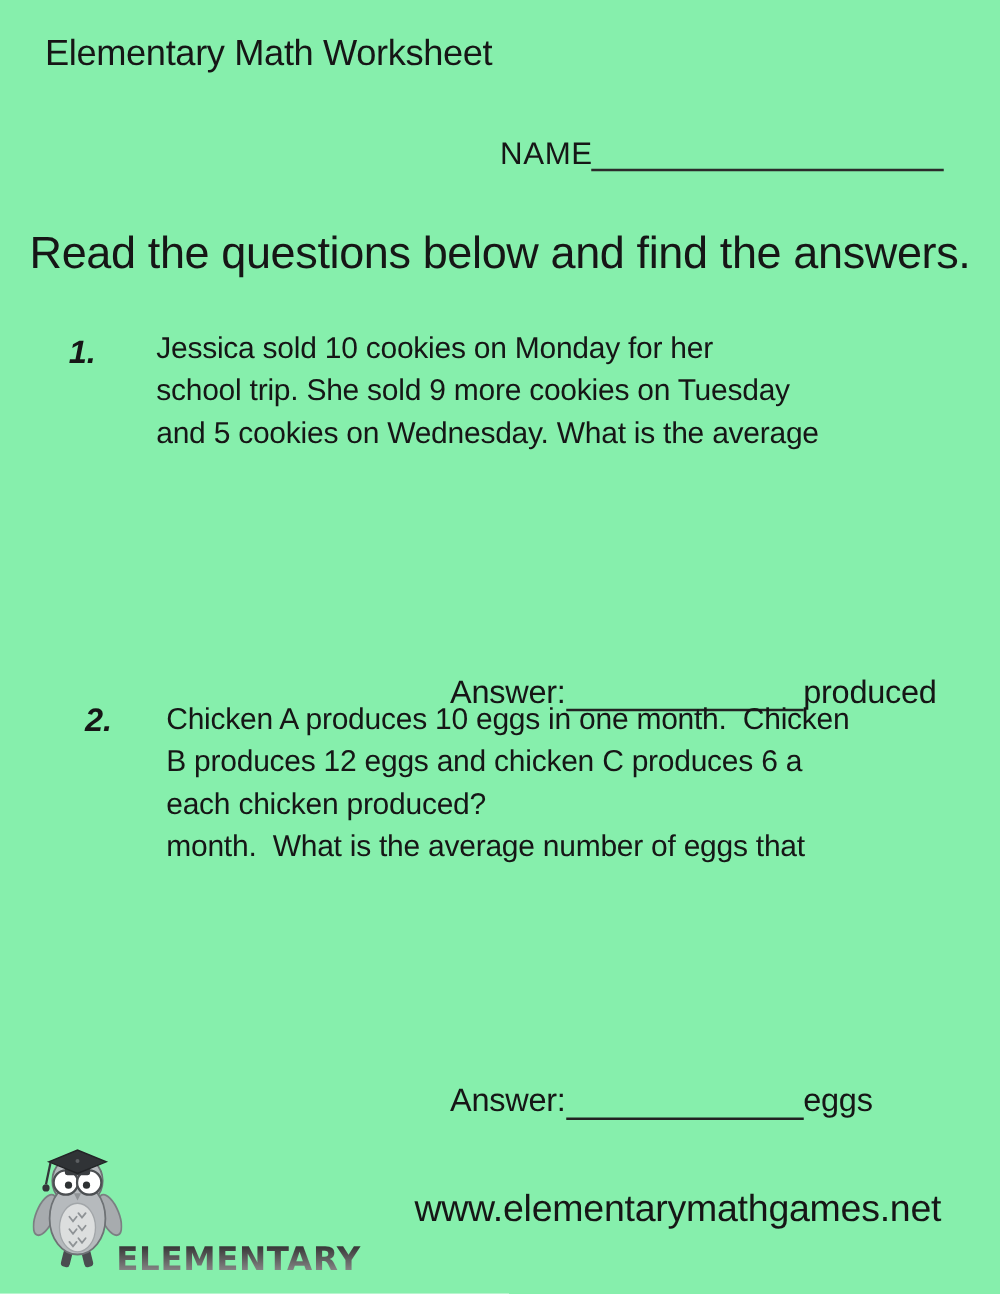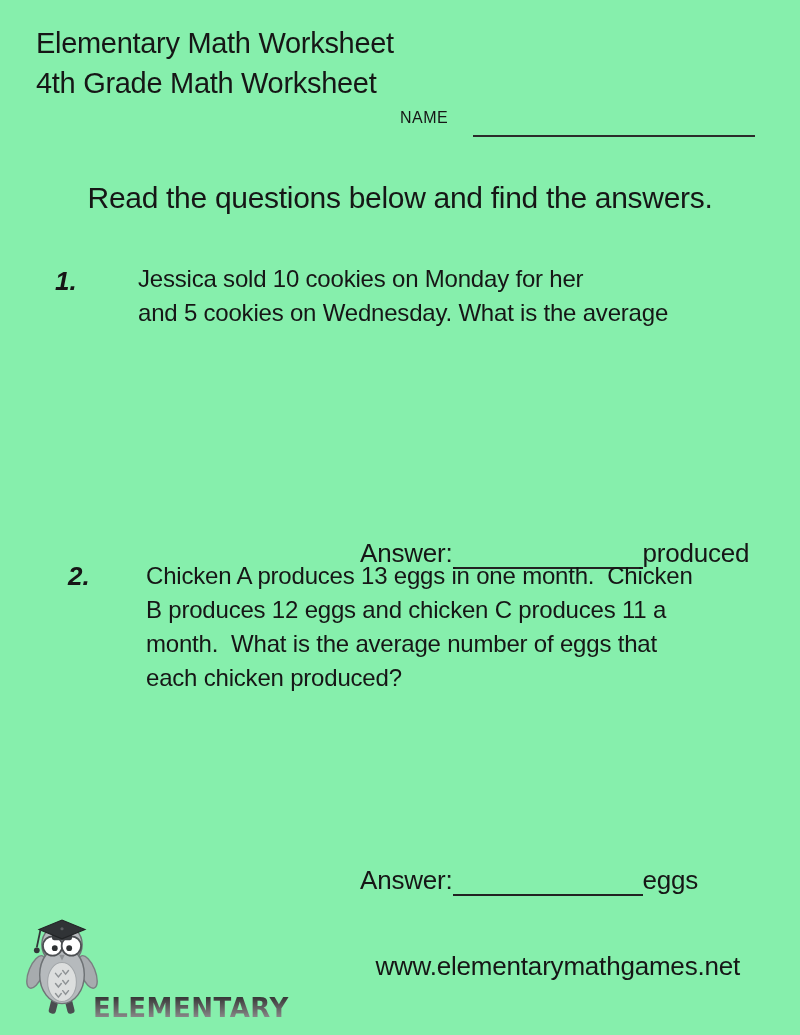--- a/index.html
+++ b/index.html
@@ -5,79 +5,79 @@
   html,body{margin:0;padding:0;background:#ffffff;}
   #page{
     position:relative;width:800px;height:1035px;background:#86efac;
     font-family:"Liberation Sans",sans-serif;color:#161616;overflow:hidden;
   }
   
   .title-line{position:absolute;left:36px;font-size:29px;letter-spacing:-0.3px;white-space:pre;}
   .t1{top:27px;}
   .t2{top:67px;}
   .t3{top:107px;}
-  .name-label{position:absolute;left:400px;top:109px;font-size:16px;letter-spacing:0.5px;}
+  .name-label{position:absolute;left:400px;top:109px;font-size:25px;letter-spacing:0.5px;}
   .name-blank{position:absolute;left:473px;top:103px;width:282px;height:32px;border-bottom:2px solid #2b2b2b;}
   
-  .instruction{position:absolute;left:0;top:181px;width:800px;text-align:center;font-size:30px;letter-spacing:-0.3px;}
+  .instruction{position:absolute;left:0;top:181px;width:800px;text-align:center;font-size:36px;letter-spacing:-0.3px;}
   
   .q-num{position:absolute;font-size:26px;font-weight:bold;font-style:italic;}
   .q1-num{left:55px;top:266px;}
   .q2-num{left:68px;top:561px;}
-  .q-text{position:absolute;font-size:24px;line-height:34px;letter-spacing:-0.2px;margin-left:13px;}
+  .q-text{position:absolute;font-size:24px;line-height:34px;letter-spacing:-0.2px;}
   .q1-text{left:125px;top:262px;}
   .q2-text{left:133px;top:559px;}
   .q-line{white-space:pre;}
   
   .answer-row{position:absolute;display:flex;align-items:flex-end;font-size:26px;letter-spacing:-0.2px;margin-top:36px;}
   .a1{left:360px;top:502px;}
   .a2{left:360px;top:829px;}
   .answer-blank{width:190px;height:28px;border-bottom:2px solid #222222;}
   
   .owl{position:absolute;left:26px;top:910px;}
   .logo-text{position:absolute;left:93px;top:933px;line-height:30px;font-family:"DejaVu Sans",sans-serif;
     font-weight:bold;font-size:26px;letter-spacing:0.5px;color:#4c4c4c;white-space:pre;}
   @supports ((-webkit-background-clip:text) or (background-clip:text)){
     .logo-text div{
       background:linear-gradient(180deg,#333333 10%,#999999 95%);
       -webkit-background-clip:text;background-clip:text;
       -webkit-text-fill-color:transparent;color:transparent;
     }
   }
-  .site-url{position:absolute;right:60px;top:951px;font-size:26px;letter-spacing:-0.2px;}
+  .site-url{position:absolute;right:47px;top:951px;font-size:30px;letter-spacing:-0.2px;}
 </style>
 </head>
 <body>
 
 <div id="page">
 
   <div class="title-line t1">Elementary Math Worksheet</div>
-  <div class="title-line t2">4th Grade Math Worksheet</div>
   <div class="name-label">NAME</div>
   <div class="name-blank"></div>
 
   <div class="instruction">Read the questions below and find the answers.</div>
 
   <div class="q-num q1-num">1.</div>
   <div class="q-text q1-text">
     <div class="q-line">Jessica sold 10 cookies on Monday for her</div>
+    <div class="q-line">school trip. She sold 9 more cookies on Tuesday</div>
     <div class="q-line">and 5 cookies on Wednesday. What is the average</div>
   </div>
   <div class="answer-row a1">
     <span>Answer:</span>
     <span class="answer-blank"></span>
     <span>produced</span>
   </div>
 
   <div class="q-num q2-num">2.</div>
   <div class="q-text q2-text">
-    <div class="q-line">Chicken A produces 13 eggs in one month.  Chicken</div>
-    <div class="q-line">B produces 12 eggs and chicken C produces 11 a</div>
+    <div class="q-line">Chicken A produces 10 eggs in one month.  Chicken</div>
+    <div class="q-line">B produces 12 eggs and chicken C produces 6 a</div>
+    <div class="q-line">each chicken produced?</div>
     <div class="q-line">month.  What is the average number of eggs that</div>
-    <div class="q-line">each chicken produced?</div>
   </div>
   <div class="answer-row a2">
     <span>Answer:</span>
     <span class="answer-blank"></span>
     <span>eggs</span>
   </div>
 
   <div class="owl">
     <svg width="72" height="108" viewBox="0 0 100 150" xmlns="http://www.w3.org/2000/svg" aria-hidden="true">
 

